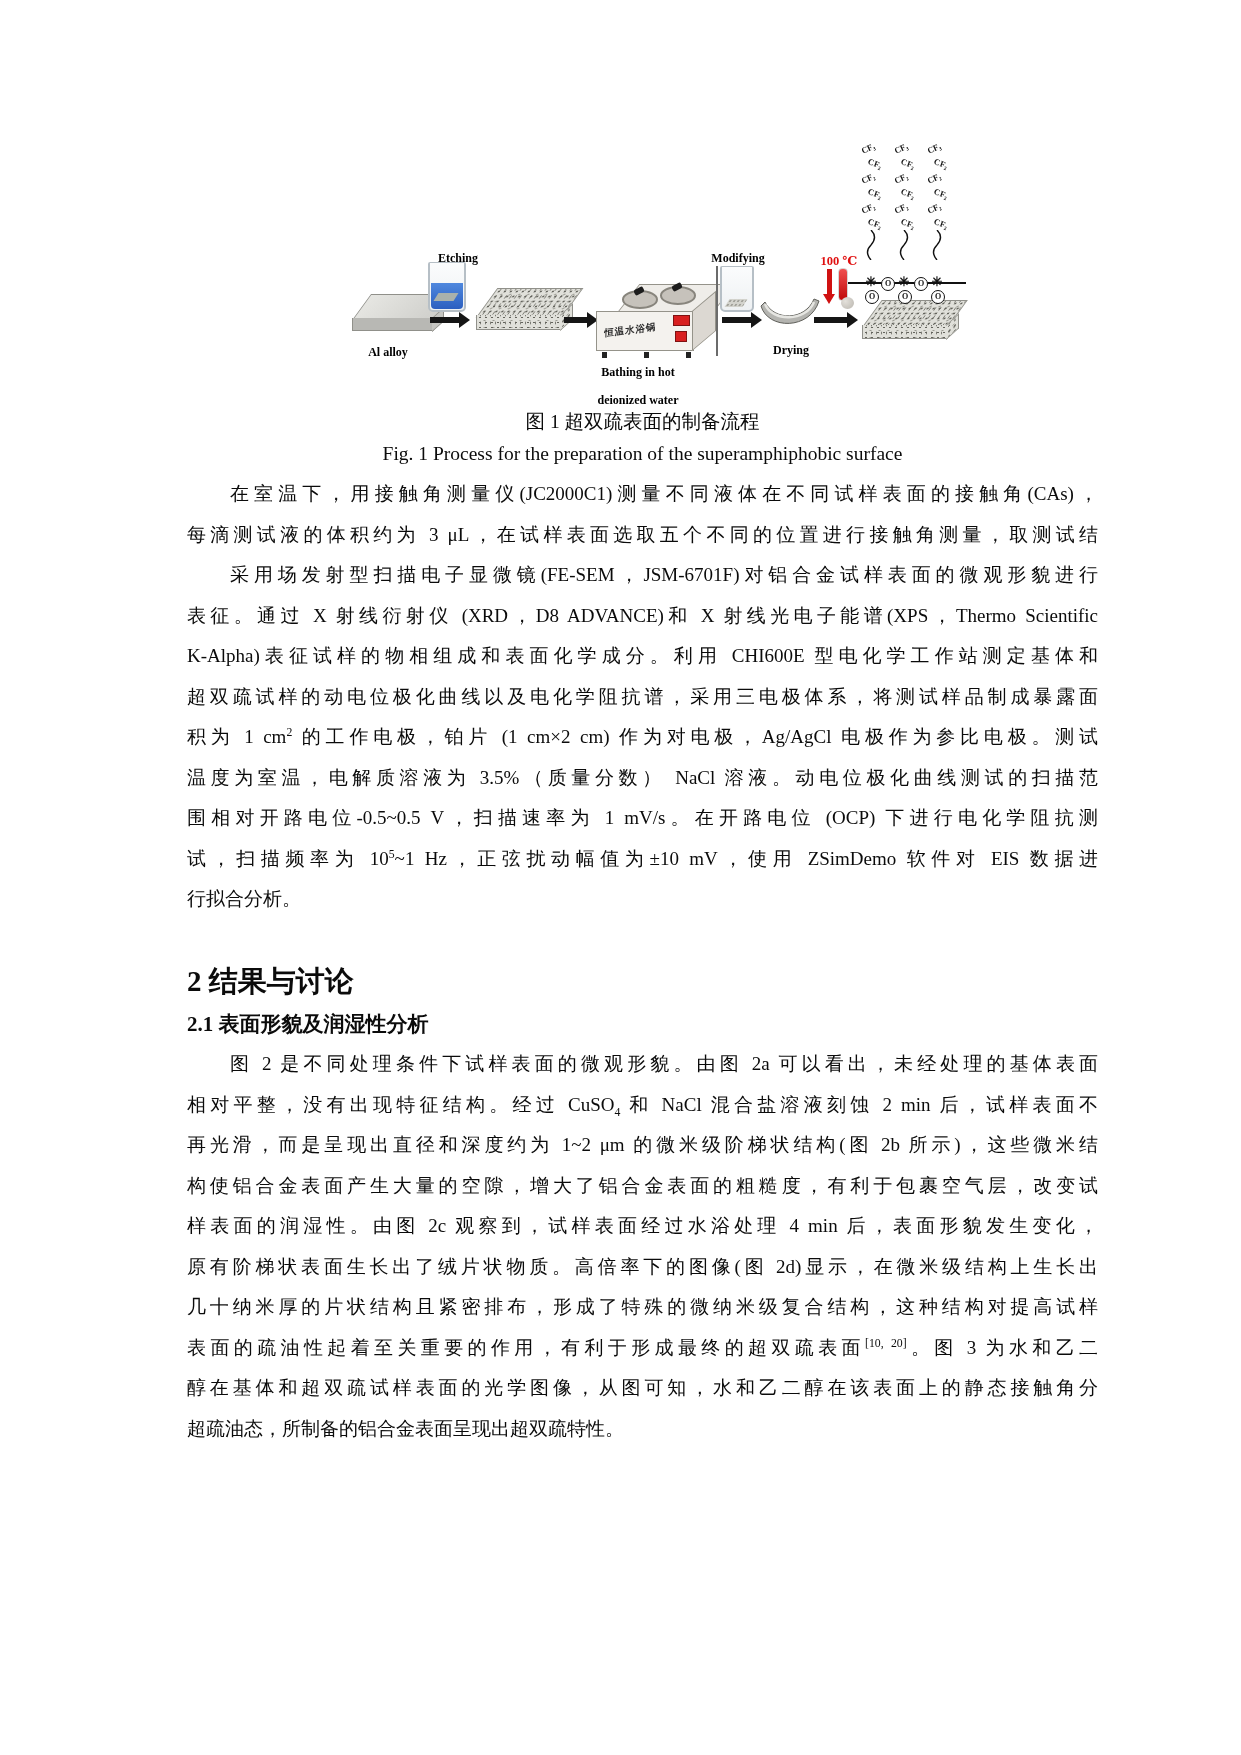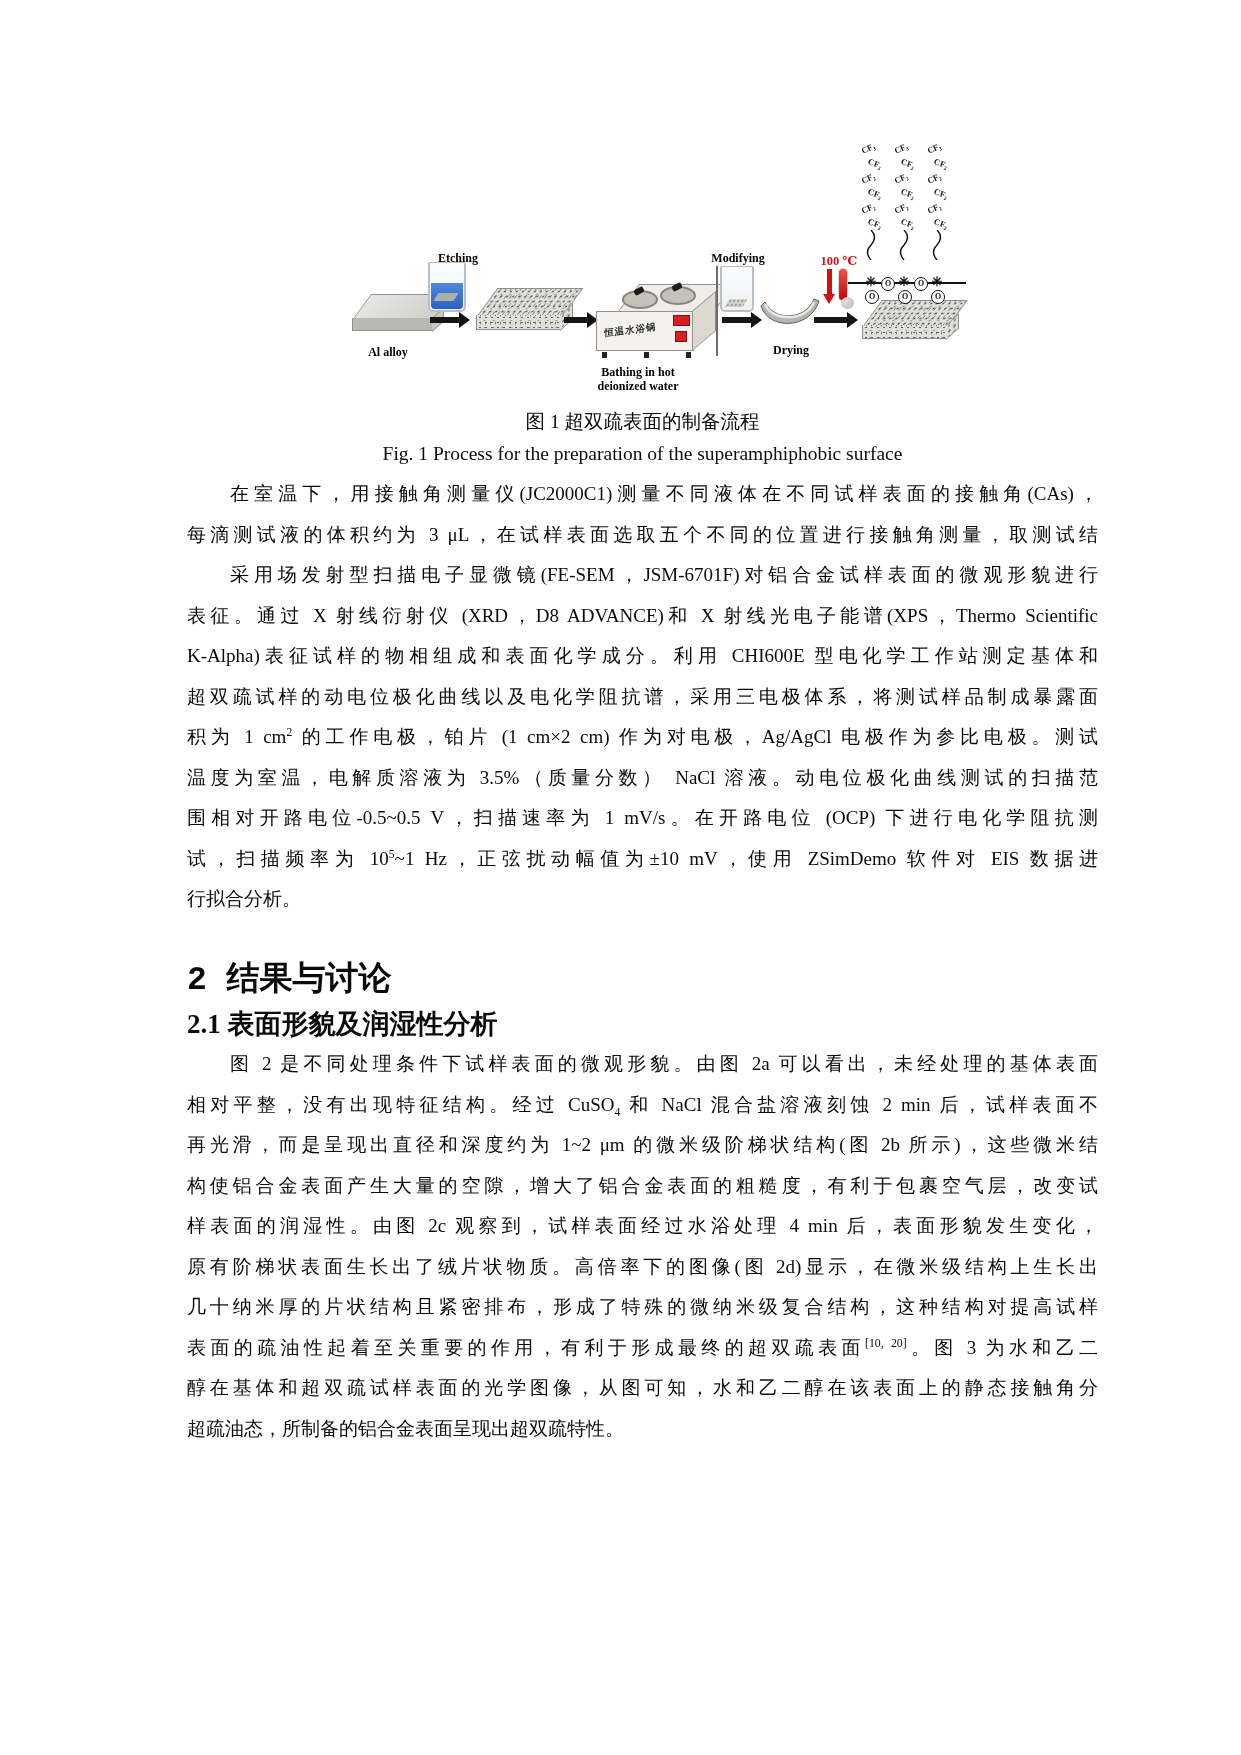--- a/index.html
+++ b/index.html
@@ -8,22 +8,22 @@
 
   
   .textcol{position:absolute;left:187px;width:911px;}
   .tline{height:40.5px;line-height:40.5px;font-size:19px;text-align:justify;text-align-last:justify;
          overflow:hidden;white-space:normal;}
   .tline.last{text-align:left;text-align-last:left;}
   .tline.ind{padding-left:43px;}
   sup{font-size:0.62em;line-height:0;vertical-align:super;}
   sub{font-size:0.62em;line-height:0;vertical-align:sub;}
 
-  .h2{position:absolute;left:187px;top:963px;font-size:33px;font-weight:bold;line-height:36px;font-family:Liberation Mono, monospace;}
-  .h3{position:absolute;left:187px;top:1007px;font-size:27px;font-weight:bold;line-height:34px;}
+  .h2{position:absolute;left:187px;top:963px;font-size:29px;font-weight:bold;line-height:36px;}
+  .h3{position:absolute;left:187px;top:1007px;font-size:21px;font-weight:bold;line-height:34px;}
 
   .cap{position:absolute;left:187px;width:911px;text-align:center;font-size:19.5px;line-height:28px;}
   .cap.zh{top:408px;}
   .cap.en{top:440px;}
 
   
   #fig{position:absolute;left:318px;top:138px;width:660px;height:268px;}
   .flabel{position:absolute;font-weight:bold;font-size:12px;line-height:17px;text-align:center;color:#000;}
   .flabel.red{color:#e01010;font-size:12.5px;}
 
@@ -103,21 +103,21 @@
 <body>
 
 <div id="page">
 
   <div id="fig">
 
     <div class="flabel" style="left:103px;top:112px;width:74px;">Etching</div>
     <div class="flabel" style="left:14px;top:206px;width:112px;">Al alloy</div>
     <div class="flabel" style="left:368px;top:112px;width:104px;">Modifying</div>
     <div class="flabel" style="left:240px;top:226px;width:160px;">Bathing in hot</div>
-    <div class="flabel" style="left:240px;top:240px;width:160px;font-family:Liberation Serif, serif;">deionized water</div>
+    <div class="flabel" style="left:240px;top:254px;width:160px;font-family:Liberation Serif, serif;">deionized water</div>
     <div class="flabel" style="left:438px;top:204px;width:70px;">Drying</div>
     <div class="flabel red" style="left:492px;top:115px;width:58px;">100 ℃</div>
 
     <div class="slab smooth" style="left:24px;top:156px;width:102px;height:44px;">
       <div class="s-top"></div>
       <div class="s-front"></div>
       <div class="s-side"></div>
     </div>
 
     <div class="parrow" style="left:112px;top:174px;width:40px;">

